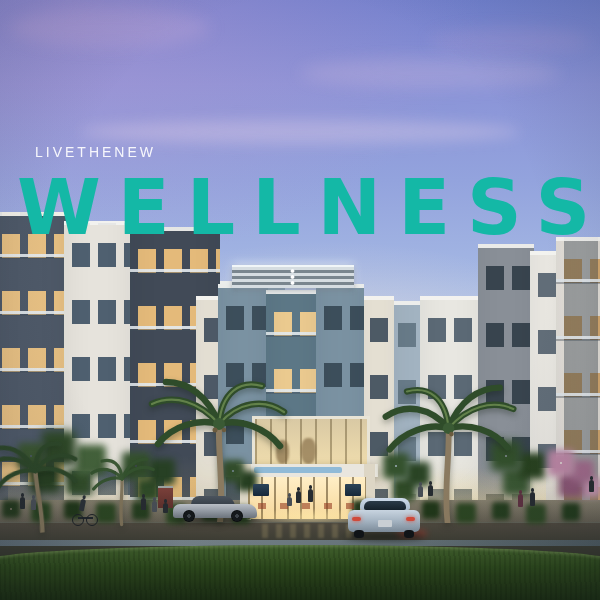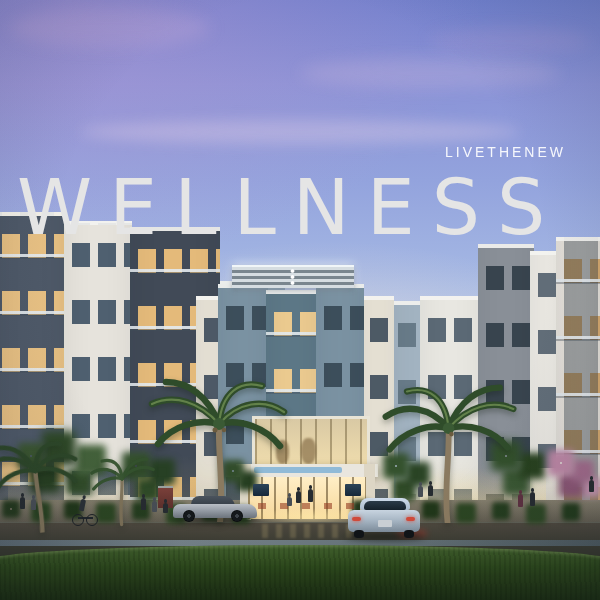--- a/index.html
+++ b/index.html
@@ -81,24 +81,24 @@
   .wheel{border-radius:50%;background:radial-gradient(circle,#3c4248 0 2px,#14181b 2px 5px,#0b0e10 5px);width:12px;height:12px;}
   .cshadow{background:rgba(8,11,8,.5);border-radius:50%;filter:blur(3px);}
   .c2-roof{left:12px;top:0;width:50px;height:12px;border-radius:8px 8px 2px 2px;background:linear-gradient(#cfdcec,#a9bacb);}
   .c2-win{left:16px;top:3px;width:42px;height:9px;border-radius:6px 6px 2px 2px;background:linear-gradient(#2a3a48,#15212b);}
   .c2-body{left:0;top:12px;width:72px;height:22px;border-radius:6px 6px 5px 5px;background:linear-gradient(180deg,#c8d4e0 0,#a8b7c5 45%,#7b8a98 100%);}
   .tail{width:9px;height:4px;background:#cf4a3a;border-radius:2px;box-shadow:0 0 4px rgba(225,70,50,.85);top:19px;}
   .plate{left:30px;top:22px;width:14px;height:7px;background:#c9cfd4;border-radius:1px;}
   .vignette{left:0;top:0;width:600px;height:600px;z-index:9;pointer-events:none;
     background:radial-gradient(ellipse at 50% 45%,rgba(0,0,0,0) 58%,rgba(22,28,44,.16) 100%);}
   
-  .kicker{left:35px;top:145px;width:531px;display:flex;justify-content:flex-end;z-index:10;
+  .kicker{left:35px;top:145px;width:531px;display:flex;justify-content:flex-start;z-index:10;
     color:rgba(255,255,255,.92);font-size:14px;font-weight:400;letter-spacing:3px;line-height:1;}
-  .headline{left:0;top:170px;width:548px;text-align:center;z-index:10;color:#e5e5e5;
-    font-family:"DejaVu Sans",sans-serif;font-weight:normal;font-size:76px;line-height:1;letter-spacing:17px;text-indent:17px;}
+  .headline{left:0;top:170px;width:548px;text-align:center;z-index:10;color:#14b8a6;
+    font-family:"DejaVu Sans",sans-serif;font-weight:bold;font-size:76px;line-height:1;letter-spacing:17px;text-indent:17px;}
 </style>
 </head>
 <body>
 
 <div class="scene">
 
   <div class="abs sky"></div>
   <div class="abs sky-pink"></div>
   <div class="abs cloud" style="left:10px;top:8px;width:200px;height:40px;background:rgba(205,170,215,.25);filter:blur(8px);"></div>
   <div class="abs cloud" style="left:300px;top:58px;width:260px;height:30px;background:rgba(225,195,225,.22);filter:blur(8px);"></div>

